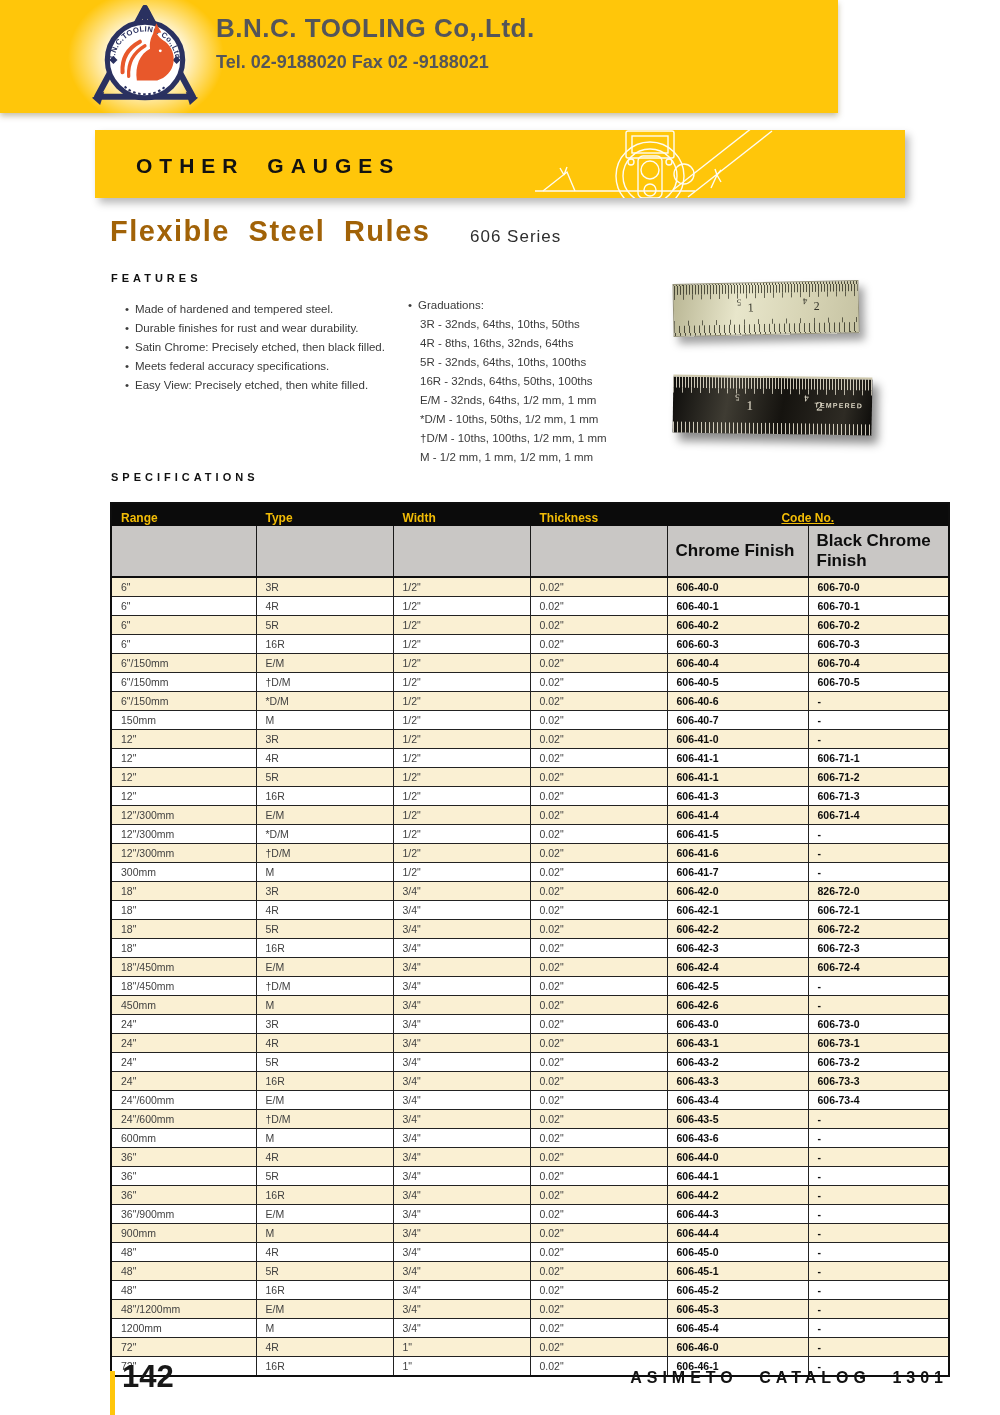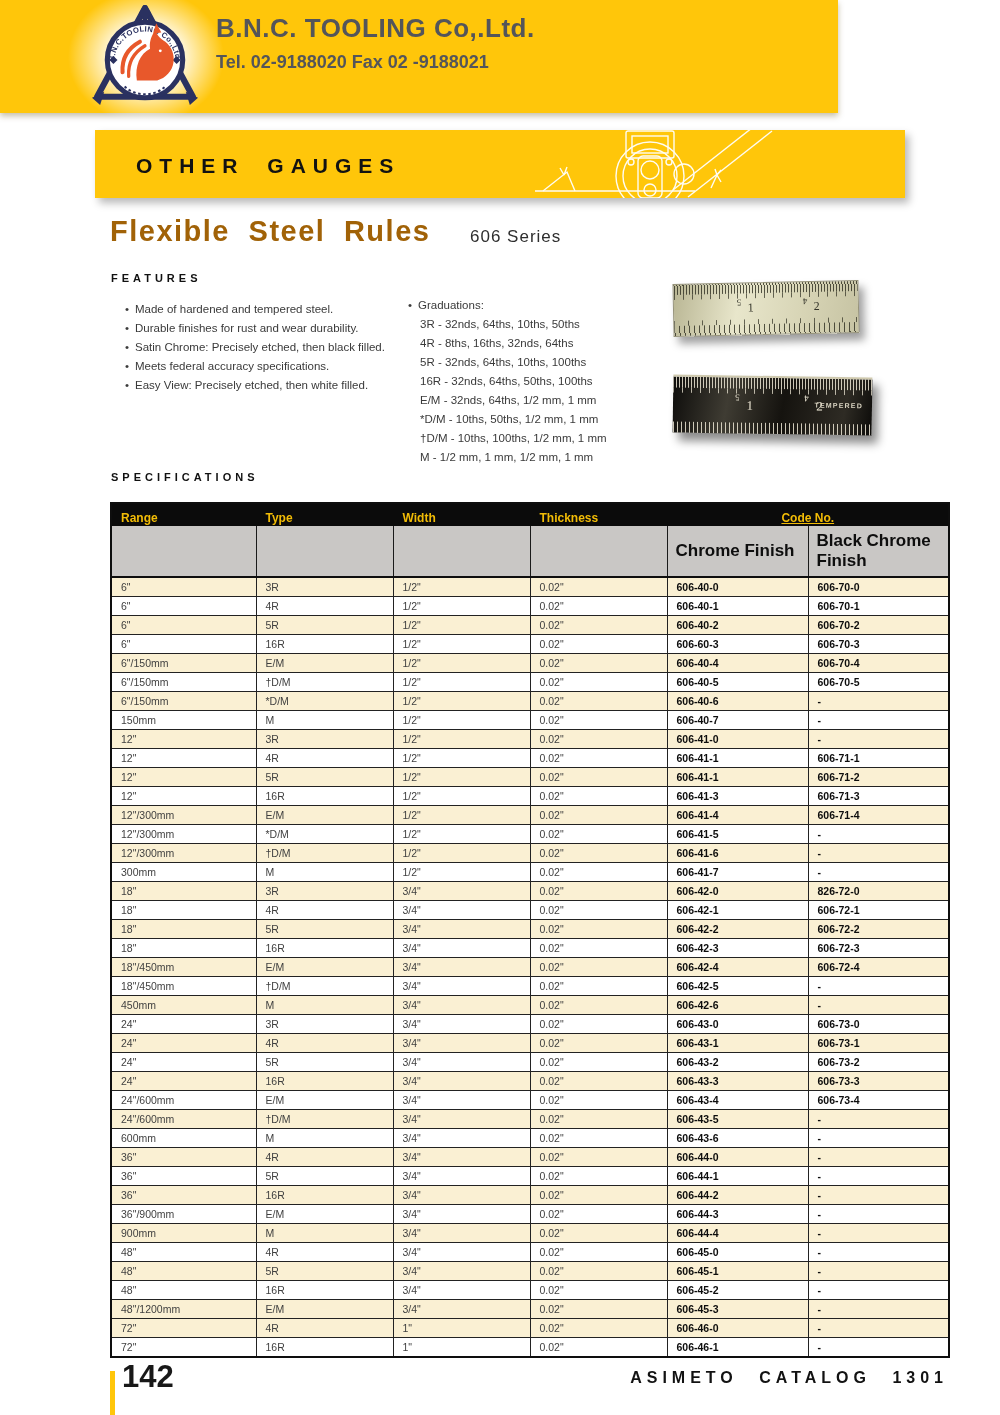--- a/index.html
+++ b/index.html
@@ -541,20 +541,28 @@
           <td class="code-cell">-</td>
         </tr>
         <tr class="odd">
           <td>48"/1200mm</td>
           <td>E/M</td>
           <td>3/4"</td>
           <td>0.02"</td>
           <td class="code-cell">606-45-3</td>
           <td class="code-cell">-</td>
         </tr>
+        <tr class="even">
+          <td>1200mm</td>
+          <td>M</td>
+          <td>3/4"</td>
+          <td>0.02"</td>
+          <td class="code-cell">606-45-4</td>
+          <td class="code-cell">-</td>
+        </tr>
         <tr class="odd">
           <td>72"</td>
           <td>4R</td>
           <td>1"</td>
           <td>0.02"</td>
           <td class="code-cell">606-46-0</td>
           <td class="code-cell">-</td>
         </tr>
         <tr class="even">
           <td>72"</td>

